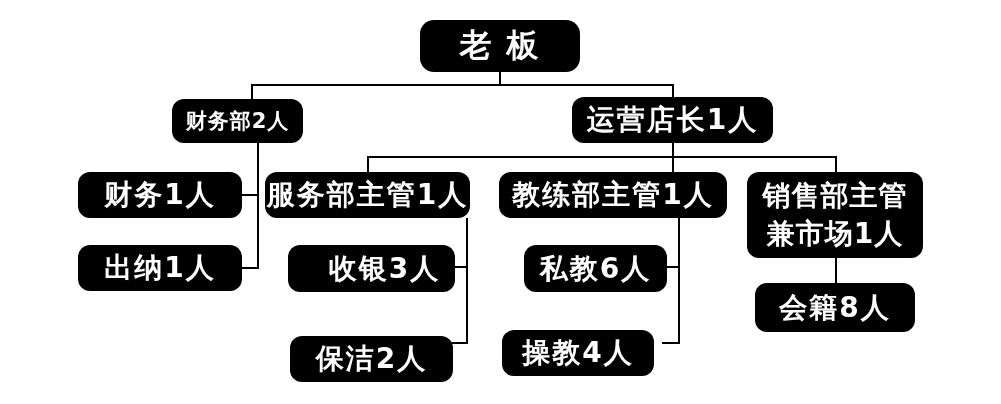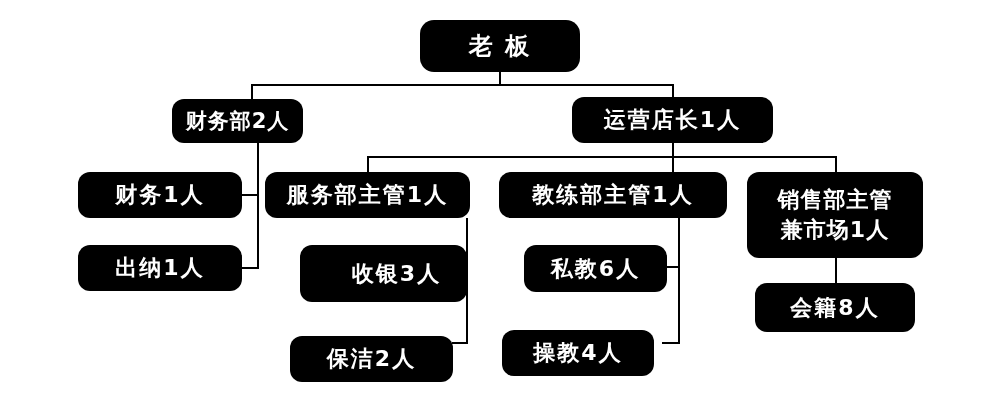--- a/index.html
+++ b/index.html
@@ -19,41 +19,41 @@
     position: absolute;
     background: #000000;
     color: #ffffff;
     border-radius: 12px;
     display: flex;
     flex-direction: column;
     align-items: center;
     justify-content: center;
     text-align: center;
     font-weight: bold;
-    font-size: 22px;
+    font-size: 28px;
     letter-spacing: 2px;
     line-height: 1.35;
     box-sizing: border-box;
   }
   .node span { white-space: nowrap; }
   .line {
     position: absolute;
     background: #000000;
   }
 
   
-  #node-boss          { left: 420px; top: 20px;  width: 160px; height: 52px; font-size: 24px; border-radius: 14px; }
+  #node-boss          { left: 420px; top: 20px;  width: 160px; height: 52px; font-size: 32px; border-radius: 14px; }
   #node-finance-dept  { left: 172px; top: 99px;  width: 131px; height: 44px; font-size: 21px; letter-spacing: 1px; text-align: right; }
   #node-ops-manager   { left: 572px; top: 97px;  width: 201px; height: 46px; }
   #node-finance       { left: 78px;  top: 172px; width: 164px; height: 46px; }
   #node-service-sup   { left: 265px; top: 172px; width: 205px; height: 46px; }
   #node-coach-sup     { left: 499px; top: 172px; width: 228px; height: 46px; }
   #node-sales-sup     { left: 747px; top: 172px; width: 176px; height: 86px; letter-spacing: 1px; }
   #node-cashier       { left: 78px;  top: 245px; width: 164px; height: 46px; }
-  #node-register      { left: 300px; top: 245px; width: 167px; height: 57px; padding-left: 26px; }
+  #node-register      { left: 288px; top: 245px; width: 167px; height: 47px; padding-left: 26px; }
   #node-trainer       { left: 524px; top: 245px; width: 143px; height: 47px; }
   #node-membership    { left: 755px; top: 283px; width: 160px; height: 49px; }
   #node-cleaning      { left: 290px; top: 317px; width: 163px; height: 46px; margin-top: 19px; }
   #node-group-coach   { left: 502px; top: 330px; width: 152px; height: 46px; }
 
   
   #ln-boss-stub       { left: 499px; top: 72px;  width: 2px;   height: 13px; }
   #ln-l1-horizontal   { left: 251px; top: 84px;  width: 423px; height: 2px; }
   #ln-l1-drop-left    { left: 251px; top: 84px;  width: 2px;   height: 16px; }
   #ln-l1-drop-right   { left: 672px; top: 84px;  width: 2px;   height: 14px; }

